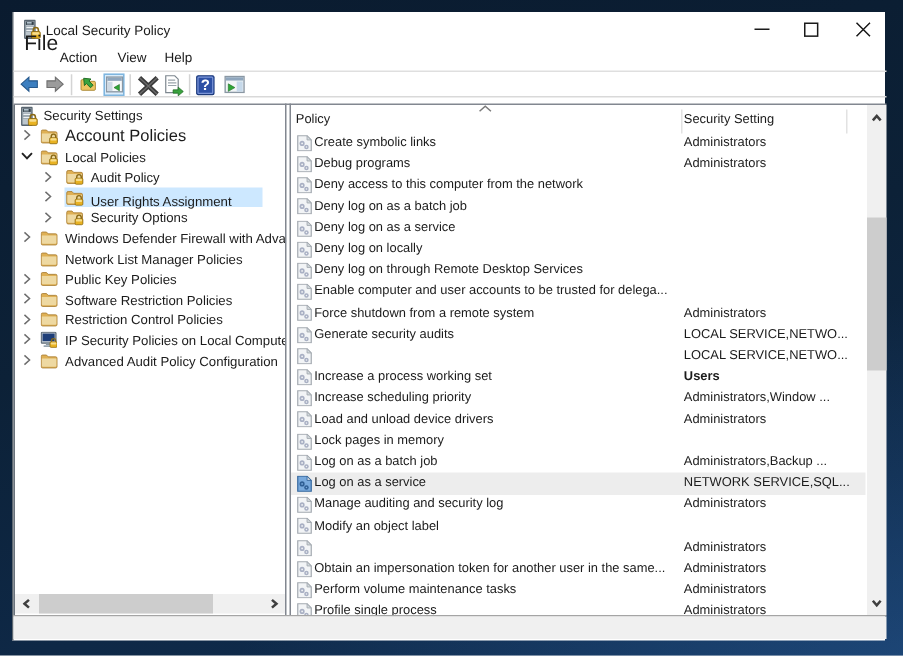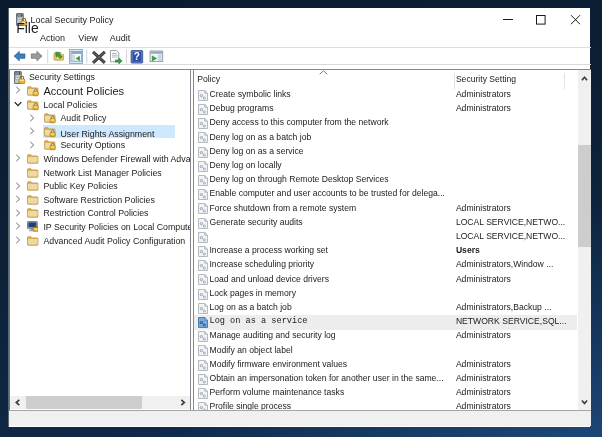--- a/index.html
+++ b/index.html
@@ -29,21 +29,21 @@
     </svg>
 <span class="t" style="left:21.5px;top:7px;font-size:9px;">Local Security Policy</span>
 <svg class="abs" width="582" height="22" viewBox="0 0 582 22" style="left:0;top:0;">
       <path d="M494 11.5 h10" stroke="#1a1a1a" stroke-width="1"></path>
       <rect x="527.5" y="7.5" width="8.6" height="8.6" fill="none" stroke="#1a1a1a" stroke-width="1"></rect>
       <path d="M562 7.2 l9 9 M571 7.2 l-9 9" stroke="#1a1a1a" stroke-width="1"></path>
     </svg>
 <span class="t" style="left:7.2px;top:15px;font-size:14px;">File</span>
 <span class="t" style="left:30.9px;top:25.0px;font-size:9.0px;">Action</span>
 <span class="t" style="left:69.3px;top:25.0px;font-size:9.0px;">View</span>
-<span class="t" style="left:100.7px;top:25.0px;font-size:9.0px;">Audit</span>
+<span class="t" style="left:100.7px;top:25.0px;font-size:9.0px;">Help</span>
 <div class="line" style="left:0;top:38.6px;width:582px;height:1px;background:#dfdfdf;"></div>
 <div class="abs" style="left:59.6px;top:40.6px;width:14.2px;height:15.2px;background:#d9ecfb;border:1px solid #7fb6df;"></div>
 <svg class="abs" width="582" height="58" viewBox="0 0 582 58" style="left:0;top:0;">
       <g transform="translate(4.5,42.5)">
         <path d="M0.6 5.6 L5.8 0.9 V3.4 H11.4 V7.8 H5.8 V10.3 Z" fill="#3c7fc0" stroke="#27598c" stroke-width="0.7"></path>
       </g>
       <g transform="translate(21.7,42.5)">
         <path d="M11.4 5.6 L6.2 0.9 V3.4 H0.6 V7.8 H6.2 V10.3 Z" fill="#9b9b9b" stroke="#6e6e6e" stroke-width="0.7"></path>
       </g>
       <path d="M38.7 41.5 v14" stroke="#d4d4d4" stroke-width="1"></path>
@@ -413,21 +413,21 @@
 <span class="t" style="left:261.6px;top:231.9px;">Administrators,Backup ...</span>
 <div class="abs" style="left:0;top:245.4px;width:383px;height:14.20px;background:#ededed;"></div>
 <svg width="10" height="11" viewBox="0 0 10 11" style="position:absolute;left:3.7px;top:246.99999999999997px;">
         <path d="M0.5 0.5 h6.2 l2.8 2.8 v7.2 h-9 z" fill="#79aadd" stroke="#36689f" stroke-width="0.8"></path>
         <path d="M6.7 0.5 v2.8 h2.8 z" fill="#d3dade" stroke="#36689f" stroke-width="0.6"></path>
         <circle cx="3.4" cy="5.6" r="1.7" fill="#2f5f95"></circle>
         <circle cx="6.3" cy="8.0" r="1.5" fill="#2f5f95"></circle>
         <circle cx="3.4" cy="5.6" r="0.6" fill="#79aadd"></circle>
         <circle cx="6.3" cy="8.0" r="0.5" fill="#79aadd"></circle>
       </svg>
-<span class="t" style="left:15.2px;top:246.1px;font-family:Liberation Mono, monospace;">Log on as a service</span>
+<span class="t" style="left:15.2px;top:246.1px;">Log on as a service</span>
 <span class="t" style="left:261.6px;top:246.1px;">NETWORK SERVICE,SQL...</span>
 <svg width="10" height="11" viewBox="0 0 10 11" style="position:absolute;left:3.7px;top:261.2px;">
         <path d="M0.5 0.5 h6.2 l2.8 2.8 v7.2 h-9 z" fill="#f2f4f6" stroke="#a3a9b0" stroke-width="0.8"></path>
         <path d="M6.7 0.5 v2.8 h2.8 z" fill="#d3dade" stroke="#a3a9b0" stroke-width="0.6"></path>
         <circle cx="3.4" cy="5.6" r="1.7" fill="#a9b0c4"></circle>
         <circle cx="6.3" cy="8.0" r="1.5" fill="#a9b0c4"></circle>
         <circle cx="3.4" cy="5.6" r="0.6" fill="#f2f4f6"></circle>
         <circle cx="6.3" cy="8.0" r="0.5" fill="#f2f4f6"></circle>
       </svg>
 <span class="t" style="left:15.2px;top:260.3px;">Manage auditing and security log</span>
@@ -442,21 +442,20 @@
       </svg>
 <span class="t" style="left:15.2px;top:274.5px;">Modify an object label</span>
 <svg width="10" height="11" viewBox="0 0 10 11" style="position:absolute;left:3.7px;top:289.6px;">
         <path d="M0.5 0.5 h6.2 l2.8 2.8 v7.2 h-9 z" fill="#f2f4f6" stroke="#a3a9b0" stroke-width="0.8"></path>
         <path d="M6.7 0.5 v2.8 h2.8 z" fill="#d3dade" stroke="#a3a9b0" stroke-width="0.6"></path>
         <circle cx="3.4" cy="5.6" r="1.7" fill="#a9b0c4"></circle>
         <circle cx="6.3" cy="8.0" r="1.5" fill="#a9b0c4"></circle>
         <circle cx="3.4" cy="5.6" r="0.6" fill="#f2f4f6"></circle>
         <circle cx="6.3" cy="8.0" r="0.5" fill="#f2f4f6"></circle>
       </svg>
-<span class="t" style="left:15.2px;top:288.7px;">Modify firmware environment values</span>
 <span class="t" style="left:261.6px;top:288.7px;">Administrators</span>
 <svg width="10" height="11" viewBox="0 0 10 11" style="position:absolute;left:3.7px;top:303.8px;">
         <path d="M0.5 0.5 h6.2 l2.8 2.8 v7.2 h-9 z" fill="#f2f4f6" stroke="#a3a9b0" stroke-width="0.8"></path>
         <path d="M6.7 0.5 v2.8 h2.8 z" fill="#d3dade" stroke="#a3a9b0" stroke-width="0.6"></path>
         <circle cx="3.4" cy="5.6" r="1.7" fill="#a9b0c4"></circle>
         <circle cx="6.3" cy="8.0" r="1.5" fill="#a9b0c4"></circle>
         <circle cx="3.4" cy="5.6" r="0.6" fill="#f2f4f6"></circle>
         <circle cx="6.3" cy="8.0" r="0.5" fill="#f2f4f6"></circle>
       </svg>
 <span class="t" style="left:15.2px;top:302.9px;">Obtain an impersonation token for another user in the same...</span>

